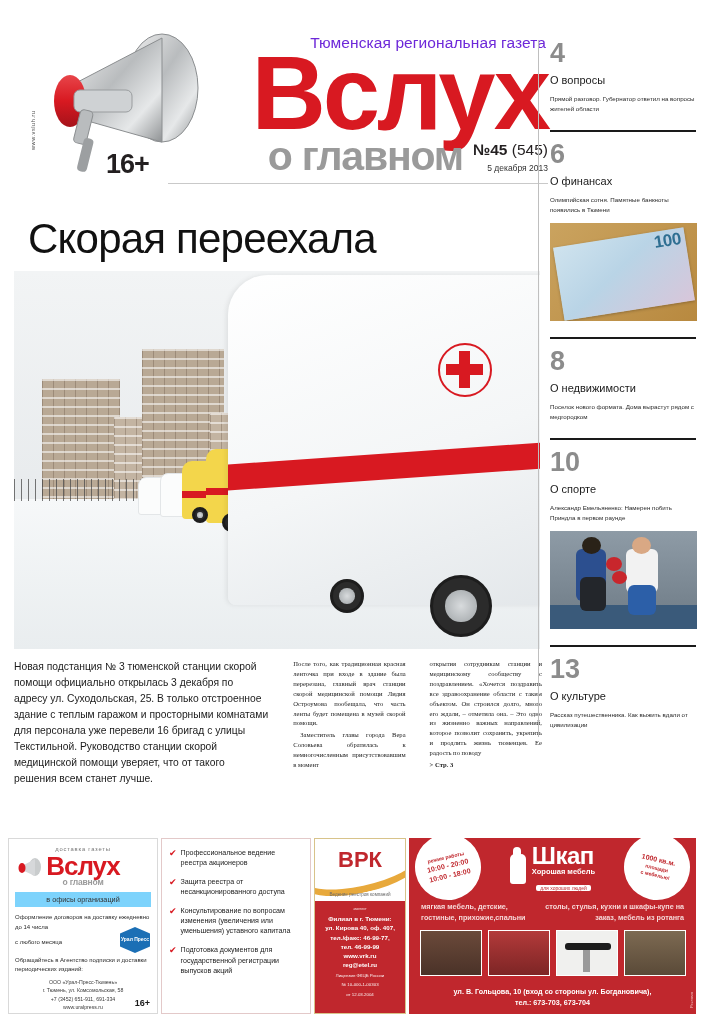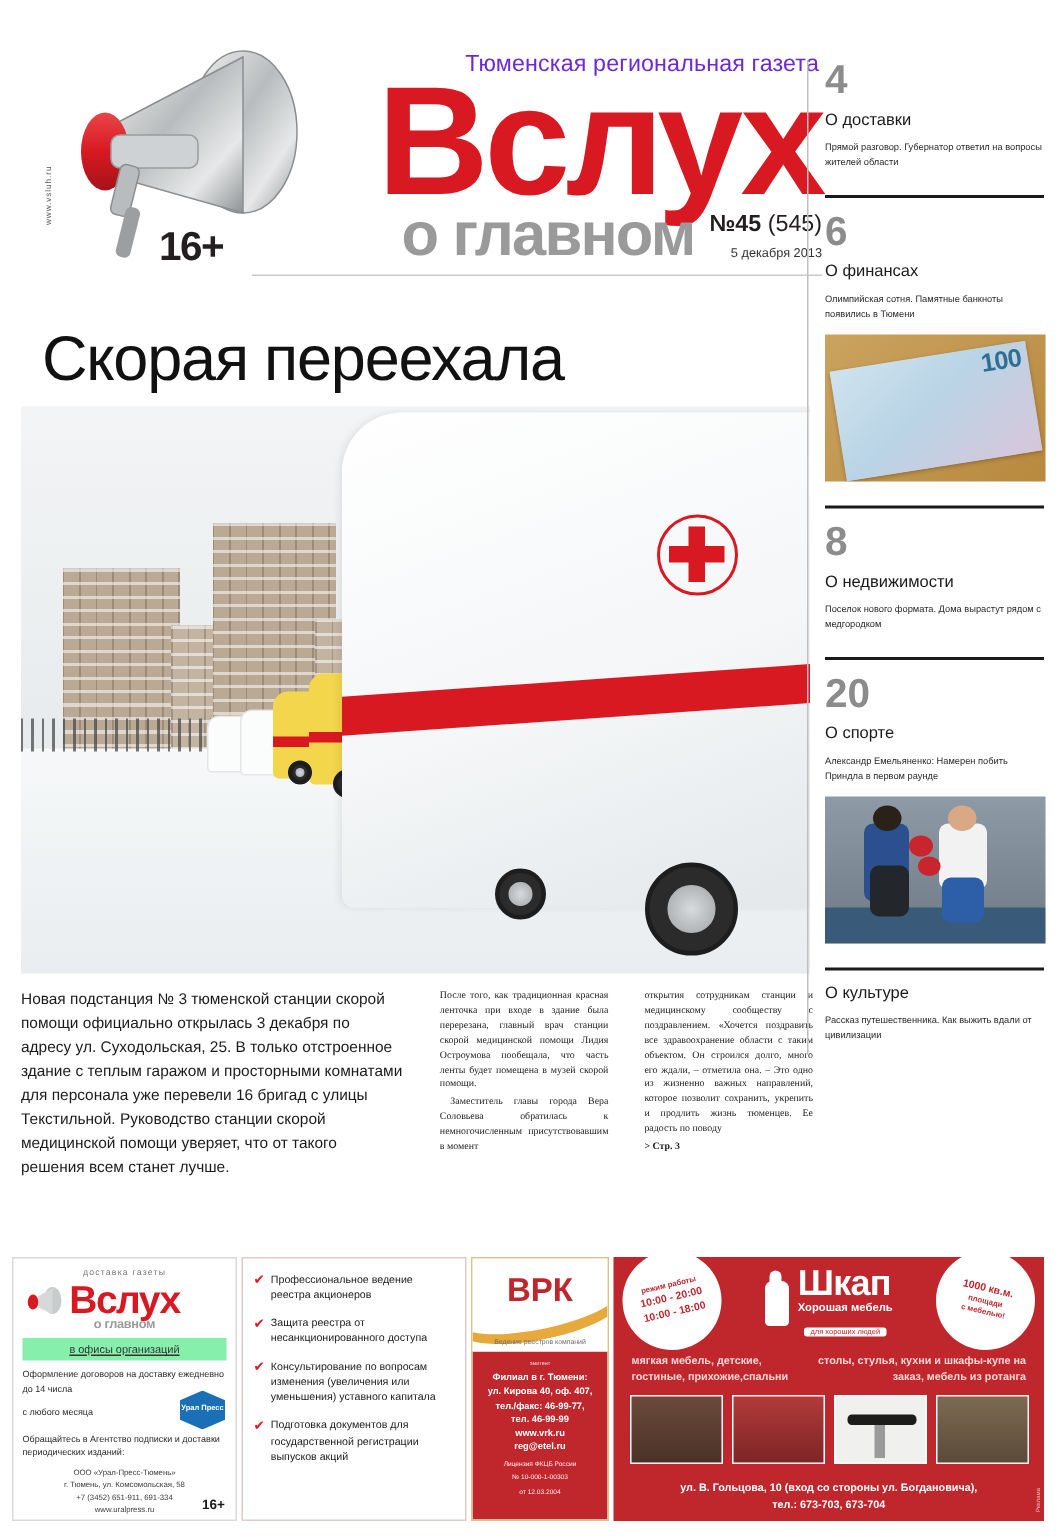--- a/index.html
+++ b/index.html
@@ -144,22 +144,22 @@
     display:flex; gap:3px;
   }
   .ad { position:relative; overflow:hidden; }
   .ad-delivery { width:150px; border:1px solid #d9d9d9; padding:7px 6px; }
   .ad-dl-kicker { font-size:5.8px; color:#777; text-align:center; letter-spacing:.8px; }
   .ad-dl-logo { text-align:center; margin:1px 0 0 0; position:relative; }
   .ad-dl-word { font-size:26px; font-weight:bold; color:#d81921; letter-spacing:-1px; line-height:1; }
   .ad-dl-sub { font-size:8.5px; font-weight:bold; color:#9a9a9a; letter-spacing:-.2px; margin-top:-2px; }
   .ad-dl-mini-mega { position:absolute; left:2px; top:5px; width:26px; height:21px; }
   .ad-dl-band {
-    background:#86efac; text-align:center; font-size:7.3px; color:#333;
-    padding:3px 16px; margin:5px 0 6px 0;text-decoration:underline;
+    background:#7dd3fc; text-align:center; font-size:7.3px; color:#333;
+    padding:3px 16px; margin:5px 0 6px 0;
   }
   .ad-dl-text { font-size:6px; line-height:1.6; color:#2a2a2a; }
   .ad-dl-small { font-size:5.2px; line-height:1.6; color:#3a3a3a; }
   .ad-dl-center { text-align:center; }
   .urabrand {
     position:absolute; right:7px; top:88px; width:30px; height:26px;
     background:#1b6fb5; color:#fff; font-size:5px; font-weight:bold;
     display:flex; align-items:center; justify-content:center; text-align:center;
     line-height:1.1; clip-path:polygon(50% 0,100% 25%,100% 75%,50% 100%,0 75%,0 25%);
   }
@@ -320,21 +320,21 @@
     <div class="body-col">
       <p class="noind">открытия сотрудникам станции и медицинскому сообществу с поздравлением. «Хочется поздравить все здравоохранение области с таким объектом. Он строился долго, много его ждали, – отметила она. – Это одно из жизненно важных направлений, которое позволит сохранить, укрепить и продлить жизнь тюменцев. Ее радость по поводу</p>
       <span class="jump">&gt; Стр. 3</span>
     </div>
   </div>
 
   <div class="sidebar">
 
     <div class="side-item">
       <div class="side-num">4</div>
-      <div class="side-title">О доставки</div>
+      <div class="side-title">О вопросы</div>
       <div class="side-desc">Прямой разговор. Губернатор ответил на вопросы жителей области</div>
     </div>
     <div class="side-rule"></div>
 
     <div class="side-item">
       <div class="side-num">6</div>
       <div class="side-title">О финансах</div>
       <div class="side-desc">Олимпийская сотня. Памятные банкноты появились в Тюмени</div>
       <div class="side-photo banknote">
         <div class="note-paper"></div>
@@ -344,38 +344,39 @@
     <div class="side-rule"></div>
 
     <div class="side-item">
       <div class="side-num">8</div>
       <div class="side-title">О недвижимости</div>
       <div class="side-desc">Поселок нового формата. Дома вырастут рядом с медгородком</div>
     </div>
     <div class="side-rule"></div>
 
     <div class="side-item">
-      <div class="side-num">20</div>
+      <div class="side-num">10</div>
       <div class="side-title">О спорте</div>
       <div class="side-desc">Александр Емельяненко: Намерен побить Приндла в первом раунде</div>
       <div class="side-photo boxing">
         <div class="ring-floor"></div>
         <div class="boxer" style="left:26px;top:18px;width:30px;height:52px;background:#2c4f8f;"></div>
         <div class="boxer" style="left:30px;top:46px;width:26px;height:34px;background:#23262b;"></div>
         <div class="boxer" style="left:32px;top:6px;width:19px;height:17px;background:#2a2218;border-radius:50%;"></div>
         <div class="boxer" style="left:76px;top:18px;width:32px;height:44px;background:#f2f2f2;"></div>
         <div class="boxer" style="left:78px;top:54px;width:28px;height:30px;background:#2c5fa8;"></div>
         <div class="boxer" style="left:82px;top:6px;width:19px;height:17px;background:#d9a884;border-radius:50%;"></div>
         <div class="boxer" style="left:56px;top:26px;width:16px;height:14px;background:#c8262c;border-radius:50%;"></div>
         <div class="boxer" style="left:62px;top:40px;width:15px;height:13px;background:#c8262c;border-radius:50%;"></div>
       </div>
     </div>
     <div class="side-rule"></div>
 
     <div class="side-item">
+      <div class="side-num">13</div>
       <div class="side-title">О культуре</div>
       <div class="side-desc">Рассказ путешественника. Как выжить вдали от цивилизации</div>
     </div>
   </div>
 
   <div class="ads">
 
     <div class="ad ad-delivery">
       <div class="ad-dl-kicker">доставка газеты</div>
       <div class="ad-dl-logo">

